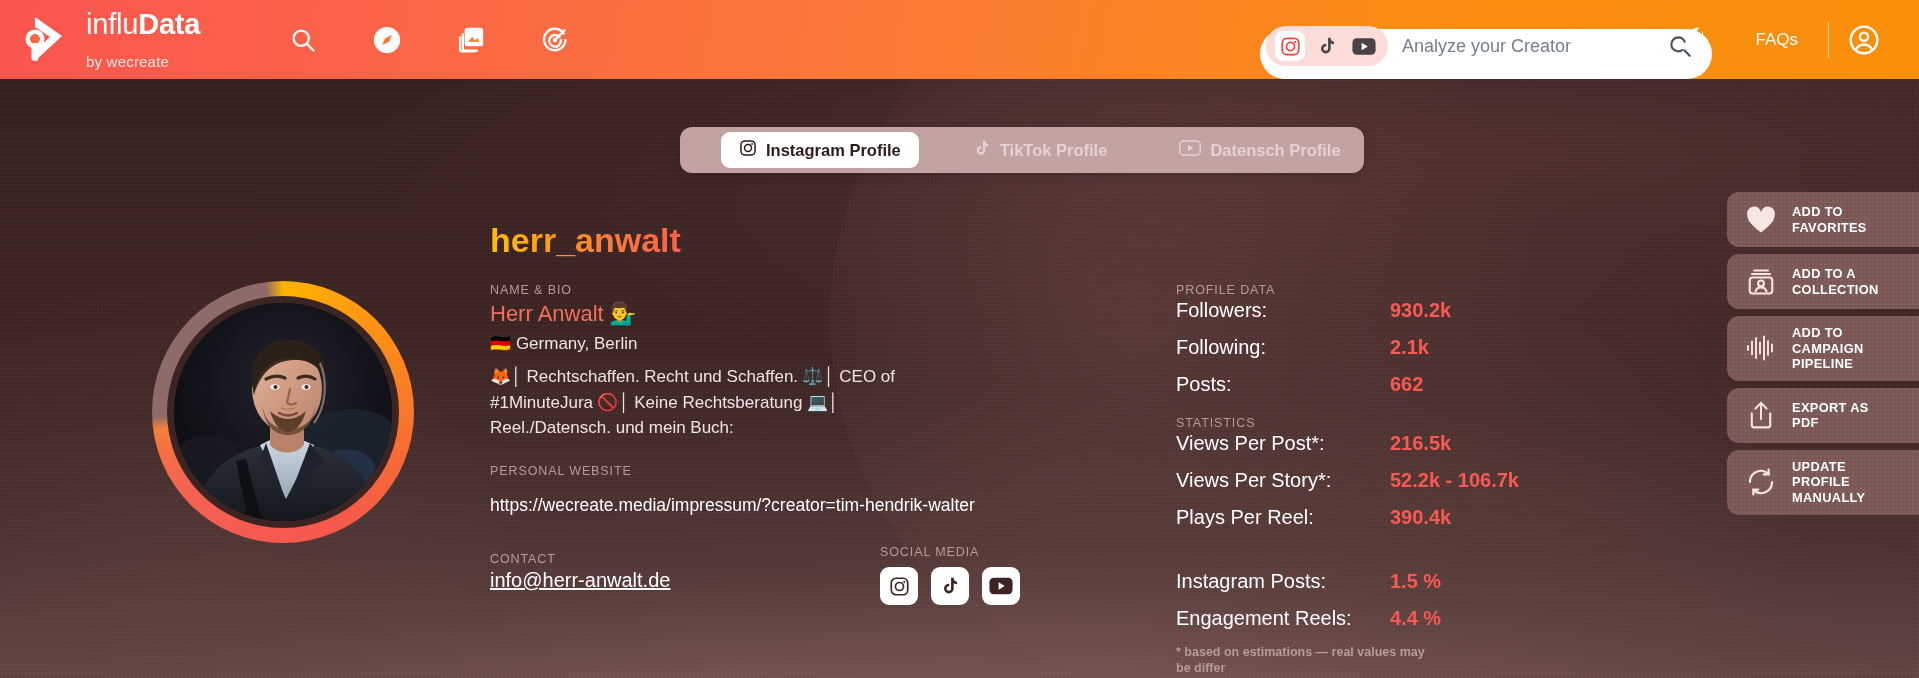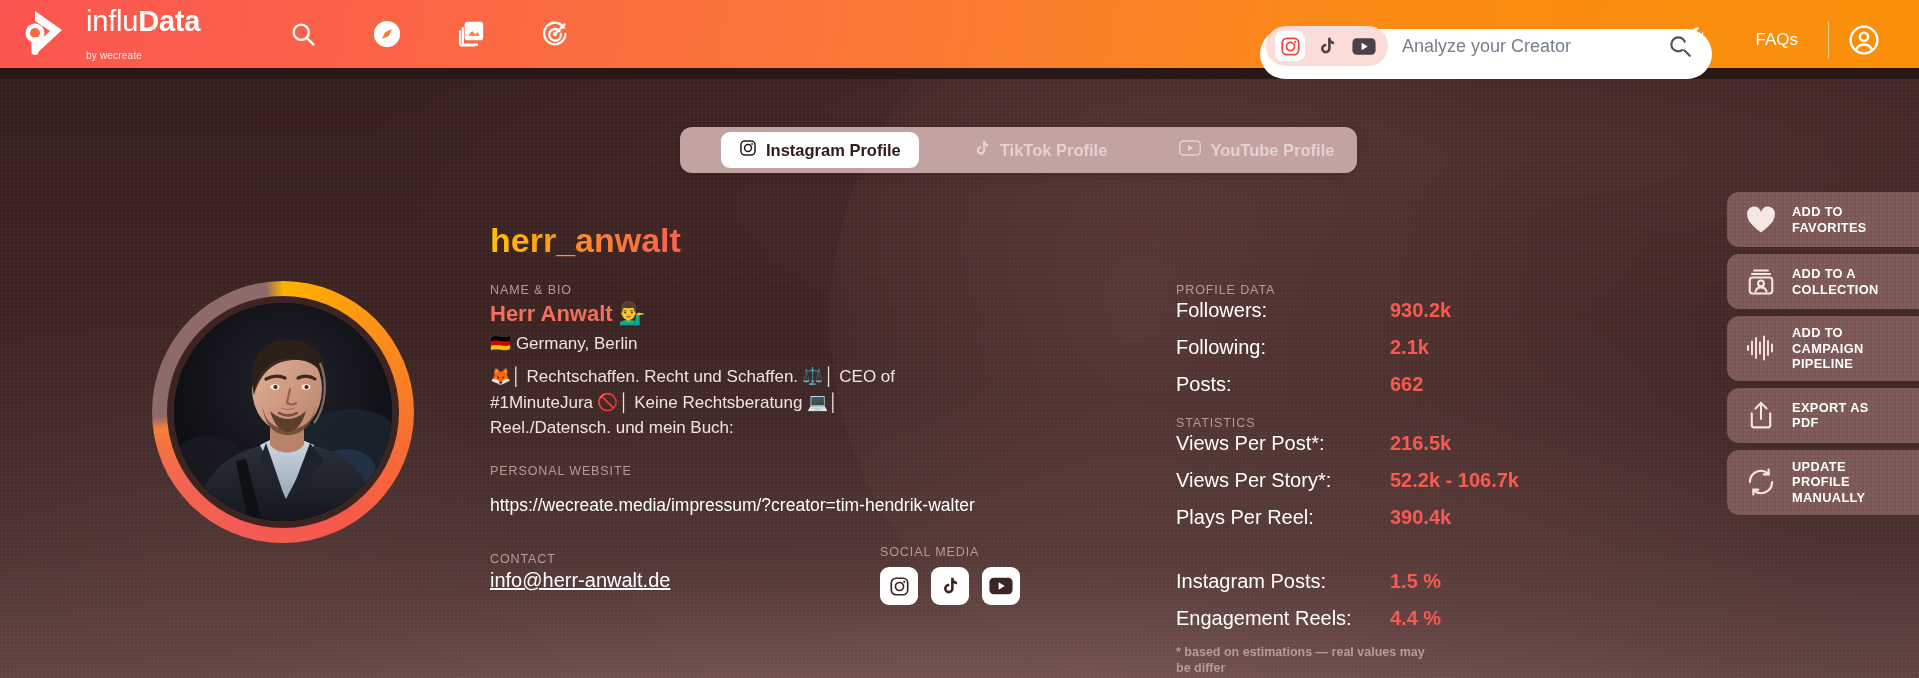--- a/index.html
+++ b/index.html
@@ -14,39 +14,39 @@
   
   .app {
     position: relative;
     width: 1919px; height: 678px;
     overflow: hidden;
   }
 
   
   .header {
     position: absolute; top: 0; left: 0;
-    width: 1919px; height: 68px;
+    width: 1919px; height: 79px;
     background: linear-gradient(100deg, #fa5550 0%, #fb6646 22%, #fb7a34 48%, #fa8b14 72%, #f9900a 100%);
     display: flex; align-items: center;
     z-index: 40;
   }
   .logo-wrap {
     display: flex; align-items: center;
     margin-left: 22px;
     gap: 12px;
   }
   .logo-mark { width: 52px; height: 54px; flex: 0 0 auto; }
   .logo-text { display: flex; flex-direction: column; justify-content: center; line-height: 1; }
   .logo-name {
     font-size: 29px; color: #ffffff; letter-spacing: -0.2px;
     font-weight: 300;
   }
   .logo-name b { font-weight: 700; }
   .logo-sub {
-    font-size: 10px; color: #ffe6e0; margin-top: 15px; letter-spacing: 0.2px;
+    font-size: 15px; color: #ffe6e0; margin-top: 15px; letter-spacing: 0.2px;
     font-weight: 400;
   }
 
   .nav-icons { display: flex; align-items: center; gap: 50px; margin-left: 86px; }
   .nav-ico {
     width: 34px; height: 34px; display: flex; align-items: center; justify-content: center;
     cursor: pointer;
   }
   .nav-ico svg { display: block; }
 
@@ -180,21 +180,21 @@
   }
   .username {
     font-size: 34px; font-weight: 700; line-height: 1.08;
     background: linear-gradient(95deg, #ffc107 0%, #ffa313 26%, #fb7b3a 62%, #f8614f 100%);
     -webkit-background-clip: text; background-clip: text;
     -webkit-text-fill-color: transparent; color: transparent;
     display: inline-block;
   }
   .blk { margin-top: 24px; }
   .fullname {
-    font-size: 22px; color: #f2705c; font-weight: 700; line-height: 1.25;
+    font-size: 22px; color: #f2705c; font-weight: 400; line-height: 1.25;
   }
   .bio-line {
     font-size: 17px; color: #efe3e1; line-height: 1.48; margin-top: 4px;
   }
   .bio-body { font-size: 17px; color: #efe3e1; line-height: 1.48; margin-top: 8px; max-width: 450px; }
   .website {
     font-size: 17.5px; color: #ffffff; margin-top: 17px; word-break: break-all;
     cursor: pointer;
   }
   .contact-row {
@@ -379,21 +379,21 @@
       </span>
       <span>TikTok Profile</span>
     </div>
     <div class="tab">
       <span>
         <svg width="22" height="16" viewBox="0 0 28 20" fill="none" stroke="#e4d2d1" stroke-width="1.8">
           <rect x="1" y="1" width="26" height="18" rx="4.5"></rect>
           <path d="M11.4 6 L18 10 L11.4 14 Z" fill="#e4d2d1" stroke="none"></path>
         </svg>
       </span>
-      <span>YouTube Profile</span>
+      <span>Datensch Profile</span>
     </div>
   </div>
 
   <div class="photo-wrap">
     <div class="ring"></div>
     <div class="ring-hole"></div>
     <div class="photo">
       <svg viewBox="0 0 218 218" preserveAspectRatio="xMidYMid slice" aria-hidden="true">
         <defs>
           <radialGradient id="bgp" cx="52%" cy="38%" r="78%">

